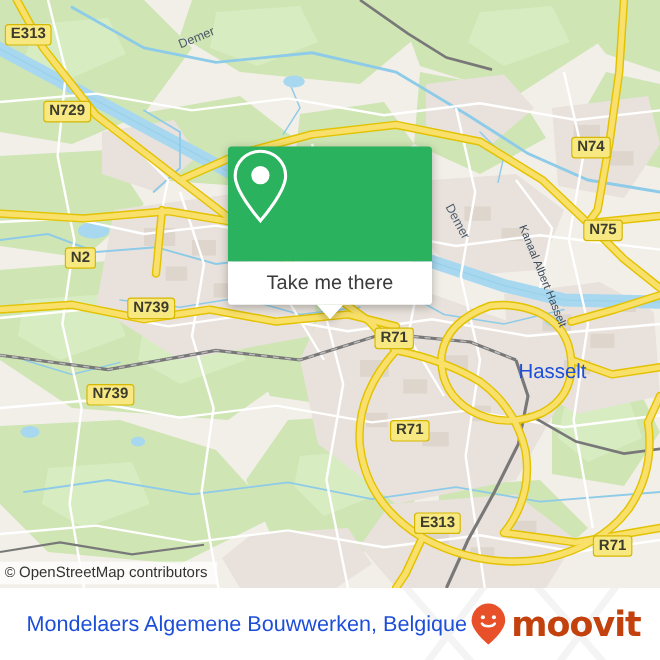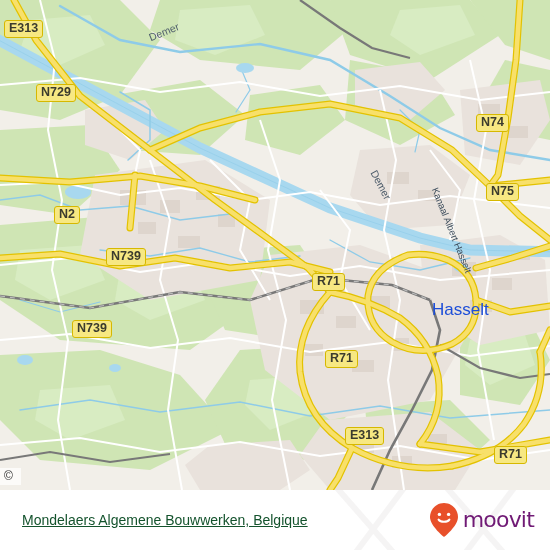--- a/index.html
+++ b/index.html
@@ -55,26 +55,26 @@
 
   
   #footer{
     position:absolute;left:0;top:490px;width:550px;height:60px;
     background:#ffffff;overflow:hidden;
     display:flex;align-items:center;justify-content:space-between;
     box-sizing:border-box;padding:0 16px 0 22px;
   }
   #footer-wm{position:absolute;right:0;top:0;width:260px;height:60px;opacity:.5;}
   #place-name{
-    font-size:14px;color:#14532d;white-space:nowrap;position:relative;z-index:2;text-decoration:underline;
+    font-size:18px;color:#1d4ed8;white-space:nowrap;position:relative;z-index:2;
   }
   #brand{display:flex;align-items:center;gap:4px;position:relative;z-index:2;}
   #brand .wordmark{
-    font-size:22px;color:#701a75;letter-spacing:-.8px;line-height:1;
-    font-family:"DejaVu Sans", sans-serif;font-weight:400;
+    font-size:29px;color:#c2410c;letter-spacing:-.8px;line-height:1;
+    font-family:"DejaVu Sans", sans-serif;font-weight:700;
   }
 
   
   .shield{
     position:absolute;
     background:#f7e882;border:1.4px solid #d6b800;border-radius:3px;
     color:#3b3b2e;font-weight:bold;font-size:12.5px;
     padding:0px 4px 1px 4px;line-height:15px;
     white-space:nowrap;z-index:20;
   }
@@ -278,22 +278,35 @@
     <div class="shield" style="left:494px;top:446px;">R71</div>
 
     <div class="placelabel" style="left:432px;top:300px;">Hasselt</div>
 
     <div class="riverlabel" style="left:147px;top:32px;transform:rotate(-22deg);transform-origin:left top;">Demer</div>
     <div class="riverlabel" style="left:379px;top:168px;transform:rotate(62deg);transform-origin:left top;">Demer</div>
     <div class="canallabel" style="left:440px;top:186px;transform:rotate(68deg);transform-origin:left top;">Kanaal Albert Hasselt</div>
 
     <div id="attrib">
       <span class="osm-mark">©</span>
+      <span>OpenStreetMap contributors</span>
     </div>
 
+    <div id="popup">
+      <div class="card-top">
+        <svg width="54" height="66" viewBox="0 0 54 66">
+          <path d="M27 4 C15.4 4 6 13.2 6 24.6 C6 38 27 62 27 62 C27 62 48 38 48 24.6 C48 13.2 38.6 4 27 4 Z" fill="none" stroke="#ffffff" stroke-width="2.6"></path>
+          <circle cx="27" cy="24" r="7.6" fill="#ffffff"></circle>
+        </svg>
+      </div>
+      <div class="card-bottom">
+        <span class="cta">Take me there</span>
+      </div>
+      <div class="tail"></div>
+    </div>
   </div>
 
   <div id="footer">
     <svg id="footer-wm" viewBox="0 0 260 60">
       <g stroke="#eceaea" stroke-width="6" fill="none">
         <path d="M40,-10 L110,70"></path>
         <path d="M120,-10 L60,70"></path>
         <path d="M150,-10 L220,70"></path>
         <path d="M230,-10 L170,70"></path>
       </g>

